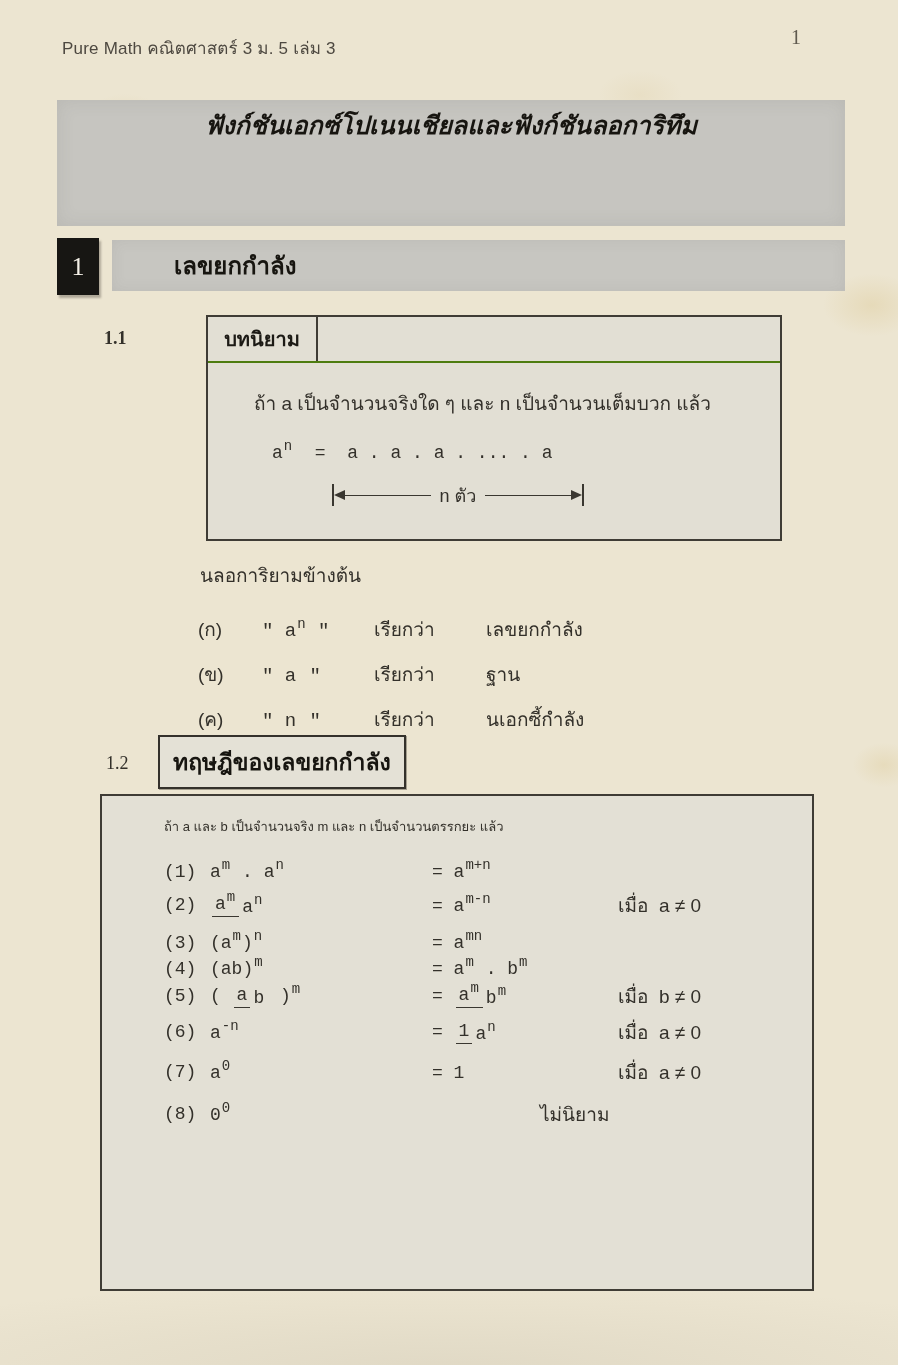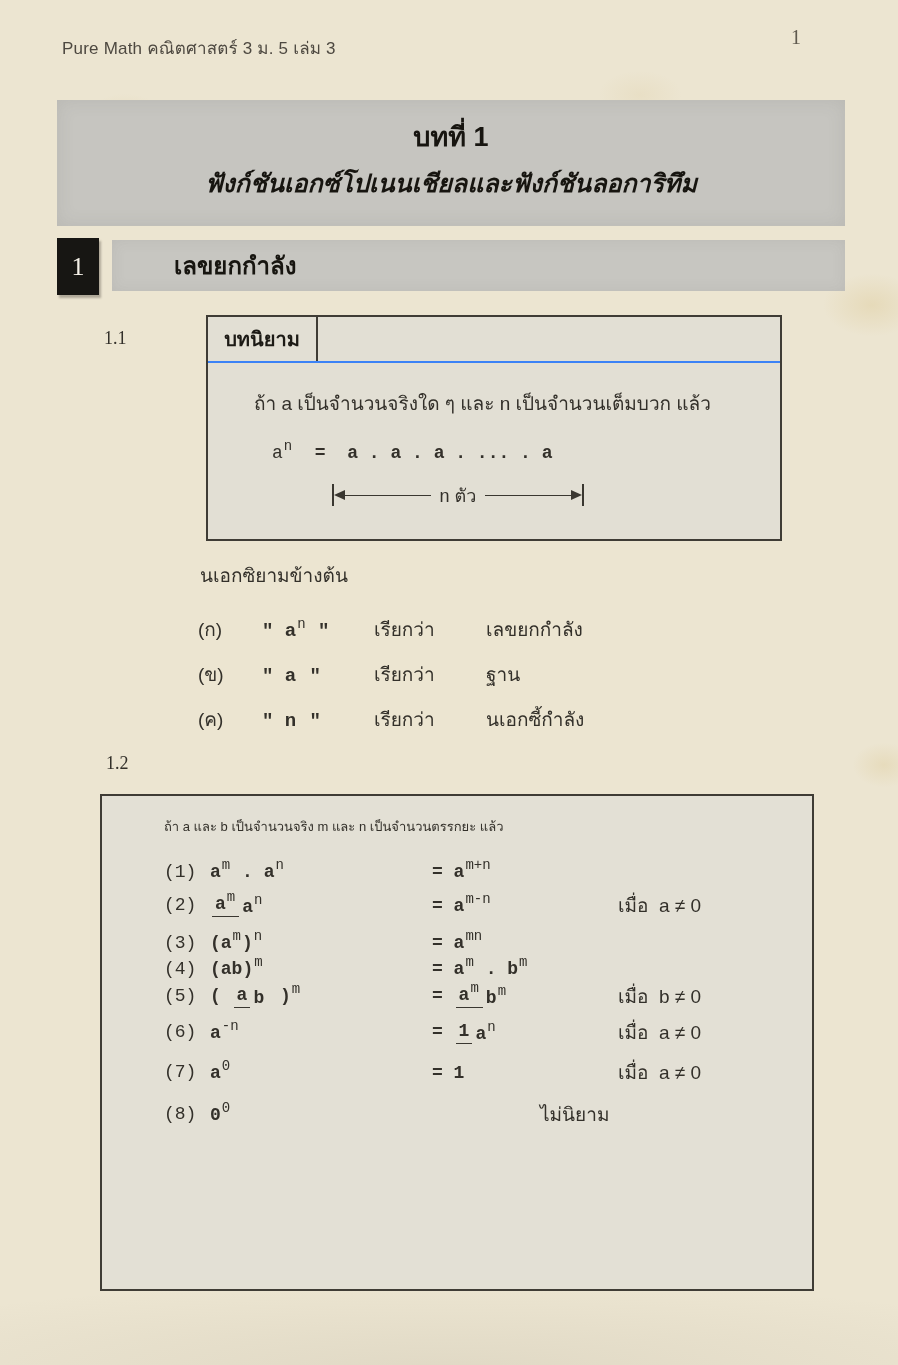--- a/index.html
+++ b/index.html
@@ -28,26 +28,26 @@
   .banner-sub{margin-top:5px;font-size:25px;font-weight:700;color:#171510;font-style:italic;}
 
   
   .sec-square{top:238px;left:57px;width:42px;height:57px;background:#171613;display:flex;align-items:center;justify-content:center;
               box-shadow:2px 3px 2px rgba(60,55,45,.35);}
   .sec-square span{color:#f3efe6;font-size:26px;font-family:"Liberation Serif","DejaVu Serif",serif;}
   .sec-bar{top:240px;left:112px;width:733px;height:51px;background:#c7c6c1;box-shadow:inset 0 0 14px rgba(90,90,85,.10);}
   .sec-bar span{display:inline-block;margin-left:62px;line-height:51px;font-size:24px;font-weight:700;color:#171510;}
 
   
-  .label-11{top:328px;left:104px;font-size:18px;font-family:"Liberation Serif","DejaVu Serif",serif;color:#33302a;}
+  .label-11{top:328px;left:104px;font-size:18px;font-family:"Liberation Serif","DejaVu Serif",serif;color:#33302a;font-weight:bold;}
   .label-12{top:753px;left:106px;font-size:18px;font-family:"Liberation Serif","DejaVu Serif",serif;color:#33302a;}
 
   
   .def-box{top:315px;left:206px;width:576px;height:226px;border:2px solid #3f3c35;background:#e2dfd4;box-sizing:border-box;}
-  .def-head{height:44px;border-bottom:2px solid #3b82f6;display:flex;}
+  .def-head{height:44px;border-bottom:2px solid #4d7c0f;display:flex;}
   .def-head-cell{width:108px;border-right:2px solid #3f3c35;display:flex;align-items:center;justify-content:center;
                  font-weight:700;font-size:20px;color:#1c1a15;}
   .def-intro{margin:25px 0 0 46px;font-size:19px;}
   .def-formula{margin:24px 0 0 64px;font-size:18px;}
 
   
   .measure{display:flex;align-items:center;width:252px;margin:20px 0 0 124px;height:24px;}
   .m-end{width:2px;height:22px;background:#3a3730;}
   .m-tri-l{width:0;height:0;border-top:5px solid transparent;border-bottom:5px solid transparent;border-right:11px solid #3a3730;}
   .m-tri-r{width:0;height:0;border-top:5px solid transparent;border-bottom:5px solid transparent;border-left:11px solid #3a3730;}
@@ -73,37 +73,36 @@
   #thm-rows .t-row:nth-child(2){margin-top:8px;}
   #thm-rows .t-row:nth-child(3){margin-top:12px;}
   #thm-rows .t-row:nth-child(4){margin-top:5px;}
   #thm-rows .t-row:nth-child(5){margin-top:2px;}
   #thm-rows .t-row:nth-child(6){margin-top:6px;}
   #thm-rows .t-row:nth-child(7){margin-top:10px;}
   #thm-rows .t-row:nth-child(8){margin-top:12px;}
 
   
   .tt{font-family:"Liberation Mono","DejaVu Sans Mono",monospace;}
-  .pre{white-space:pre;font-weight:bold;}
+  .pre{white-space:pre;}
   .sup{font-family:"Liberation Mono","DejaVu Sans Mono",monospace;font-size:14px;position:relative;top:-8px;margin:0 1px;}
   .tht{font-family:Liberation Serif, serif;font-size:19px;margin-top:6px;}
   .frac{display:inline-flex;flex-direction:row;align-items:center;margin:0 2px;vertical-align:middle;}
   .fnum{padding:0 3px 2px;border-bottom:1.6px solid #3a3730;text-align:center;}
   .fden{padding:2px 3px 0;text-align:center;}
 </style>
 </head>
 <body>
 
 <div class="page">
 
   <div class="abs book-header">Pure Math คณิตศาสตร์ 3 ม. 5 เล่ม 3</div>
   <div class="abs page-number">1</div>
 
   <div class="abs banner">
-    <div class="banner-title">บทที่ 1</div>
     <div class="banner-sub">ฟังก์ชันเอกซ์โปเนนเชียลและฟังก์ชันลอการิทึม</div>
   </div>
 
   <div class="abs sec-square">
     <span>1</span>
   </div>
   <div class="abs sec-bar">
     <span>เลขยกกำลัง</span>
   </div>
 
@@ -121,21 +120,21 @@
       <span class="m-end"></span>
       <span class="m-tri-l"></span>
       <span class="m-line"></span>
       <span class="m-label">n ตัว</span>
       <span class="m-line"></span>
       <span class="m-tri-r"></span>
       <span class="m-end"></span>
     </div>
   </div>
 
-  <div class="abs after-lead">นเอกซิยามข้างต้น</div>
+  <div class="abs after-lead">นลอการิยามข้างต้น</div>
   <div class="abs after-items" id="def-items">
       <div class="d-item">
         <span class="d-no">(ก)</span>
         <span class="d-expr"><span class="tt pre">" a</span><span class="sup">n</span><span class="tt pre"> "</span></span>
         <span class="d-verb">เรียกว่า</span>
         <span class="d-meaning">เลขยกกำลัง</span>
       </div>
       <div class="d-item">
         <span class="d-no">(ข)</span>
         <span class="d-expr"><span class="tt pre">" a</span><span class="sup"></span><span class="tt pre"> "</span></span>
@@ -144,20 +143,21 @@
       </div>
       <div class="d-item">
         <span class="d-no">(ค)</span>
         <span class="d-expr"><span class="tt pre">" n</span><span class="sup"></span><span class="tt pre"> "</span></span>
         <span class="d-verb">เรียกว่า</span>
         <span class="d-meaning">นเอกซี้กำลัง</span>
       </div>
     </div>
 
   <div class="abs label-12">1.2</div>
+  <div class="abs thm-title">ทฤษฎีของเลขยกกำลัง</div>
 
   <div class="abs thm-box">
     <div class="thm-intro">ถ้า a และ b เป็นจำนวนจริง m และ n  เป็นจำนวนตรรกยะ แล้ว</div>
     <div id="thm-rows">
         <div class="t-row">
           <span class="t-no">(1)</span>
           <span class="t-lhs"><span class="tt pre">a</span><span class="sup">m</span><span class="tt pre"> . </span><span class="tt pre">a</span><span class="sup">n</span></span>
           <span class="t-mid"><span class="tt pre">= </span><span class="tt pre">a</span><span class="sup">m+n</span></span>
           <span class="t-cond"></span>
         </div>

